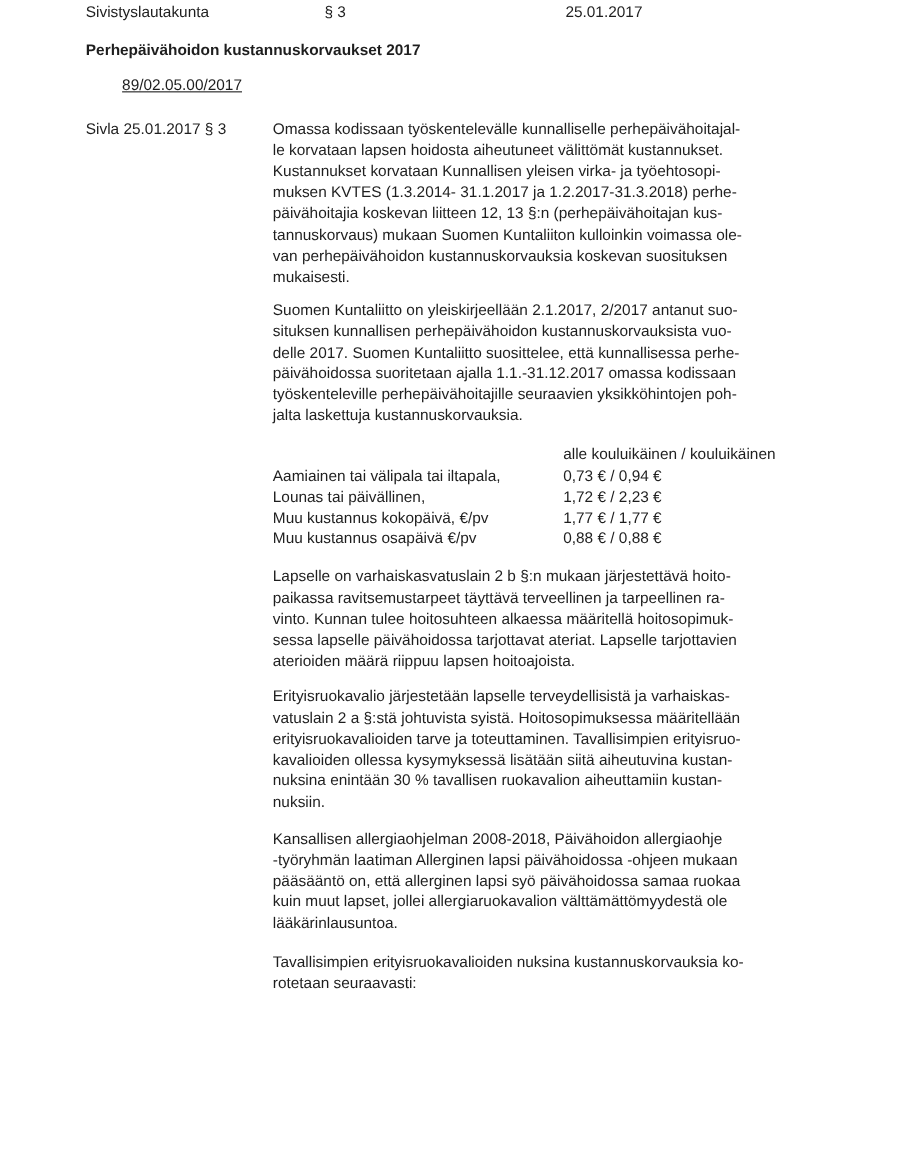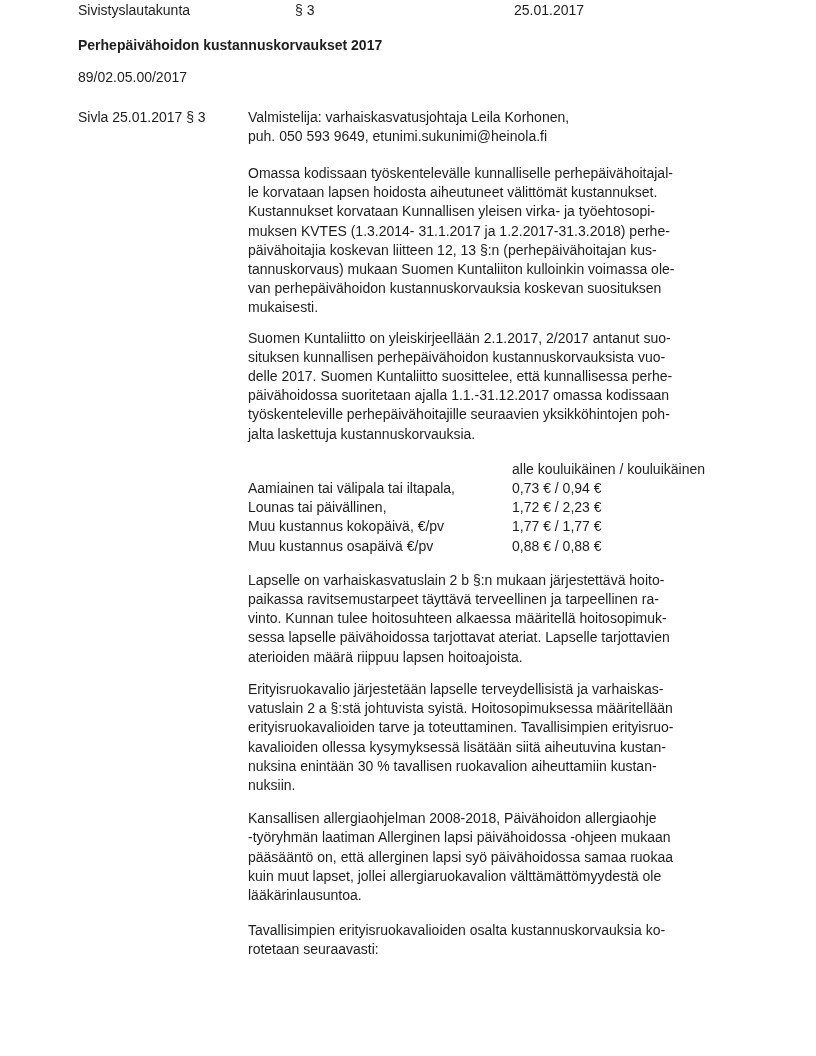--- a/index.html
+++ b/index.html
@@ -19,21 +19,21 @@
   .header-row { display: flex; padding-left: 78px; padding-top: 1px; }
   .hdr-committee { width: 217px; flex: none; }
   .hdr-section   { width: 219px; flex: none; }
 
   .title {
     font-size: 14px;
     font-weight: bold;
     margin: 16px 0 0 78px;
     line-height: 19.2px;
   }
-  .case { margin: 13px 0 0 78px; }
+  .case { margin: 13px 0 0 111px; text-decoration: underline; }
 
   .item-row { margin-top: 20px; position: relative; }
   .item-label { position: absolute; left: 78px; top: 0; }
 
   .content { margin-left: 248px; }
 
   .para { margin: 0; white-space: pre-line; }
   .p1 { margin-top: 18px; }
   .p2 { margin-top: 11px; }
   .p3 { margin-top: 15px; }
@@ -60,22 +60,20 @@
 
   <h1 class="title">Perhepäivähoidon kustannuskorvaukset 2017</h1>
 
   <div class="case">89/02.05.00/2017</div>
 
   <div class="item-row">
     <div class="item-label">Sivla 25.01.2017 § 3</div>
 
     <div class="content">
 
-      <p class="para preparer">Valmistelija: varhaiskasvatusjohtaja Leila Korhonen,
-puh. 050 593 9649, etunimi.sukunimi@heinola.fi</p>
 
       <p class="para p1">Omassa kodissaan työskentelevälle kunnalliselle perhepäivähoitajal-
 le korvataan lapsen hoidosta aiheutuneet välittömät kustannukset.
 Kustannukset korvataan Kunnallisen yleisen virka- ja työehtosopi-
 muksen KVTES (1.3.2014- 31.1.2017 ja 1.2.2017-31.3.2018) perhe-
 päivähoitajia koskevan liitteen 12, 13 §:n (perhepäivähoitajan kus-
 tannuskorvaus) mukaan Suomen Kuntaliiton kulloinkin voimassa ole-
 van perhepäivähoidon kustannuskorvauksia koskevan suosituksen
 mukaisesti.</p>
 
@@ -121,19 +119,19 @@
 kavalioiden ollessa kysymyksessä lisätään siitä aiheutuvina kustan-
 nuksina enintään 30 % tavallisen ruokavalion aiheuttamiin kustan-
 nuksiin.</p>
 
       <p class="para p5">Kansallisen allergiaohjelman 2008-2018, Päivähoidon allergiaohje
 -työryhmän laatiman Allerginen lapsi päivähoidossa -ohjeen mukaan
 pääsääntö on, että allerginen lapsi syö päivähoidossa samaa ruokaa
 kuin muut lapset, jollei allergiaruokavalion välttämättömyydestä ole
 lääkärinlausuntoa.</p>
 
-      <p class="para p6">Tavallisimpien erityisruokavalioiden osalta kustannuskorvauksia ko-
+      <p class="para p6">Tavallisimpien erityisruokavalioiden nuksina kustannuskorvauksia ko-
 rotetaan seuraavasti:</p>
 
 
     </div>
   </div>
 </div>
 
 </body></html>

